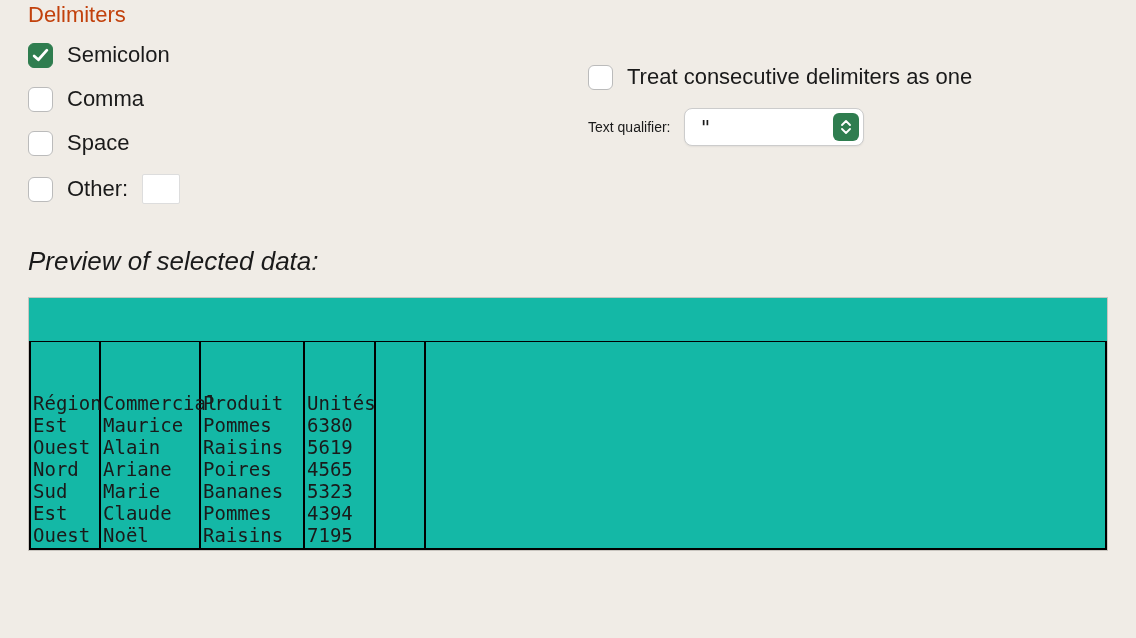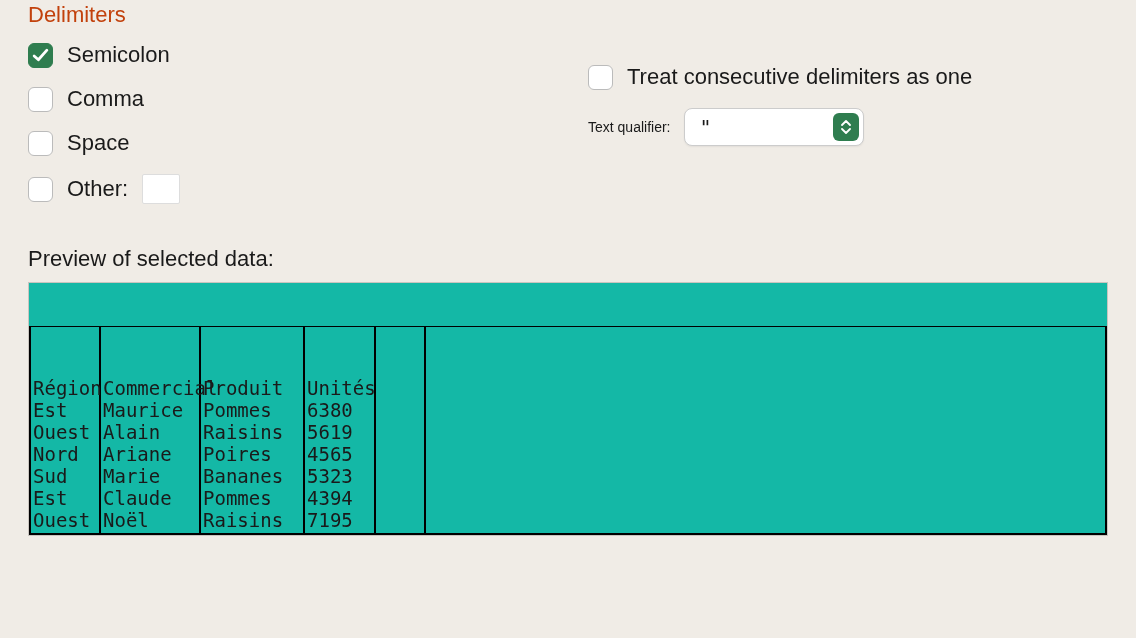--- a/index.html
+++ b/index.html
@@ -112,23 +112,24 @@
     background: #2f7d4f;
     border-radius: 6px;
     display: flex;
     flex-direction: column;
     align-items: center;
     justify-content: center;
     gap: 0;
   }
   .select-stepper svg { display:block; }
   .preview-title {
-    font-size: 22px;
+    font-size: 26px;
     margin-top: 24px;
-    margin-bottom: 10px;
+    margin-bottom: 20px;
+    font-style: italic;
   }
   .preview-frame {
     border: 1px solid #c9c5bf;
     background: #14b8a6;
     width: 1080px;
   }
   .preview-header-spacer {
     height: 44px;
     border-bottom: 1px solid #000;
   }

